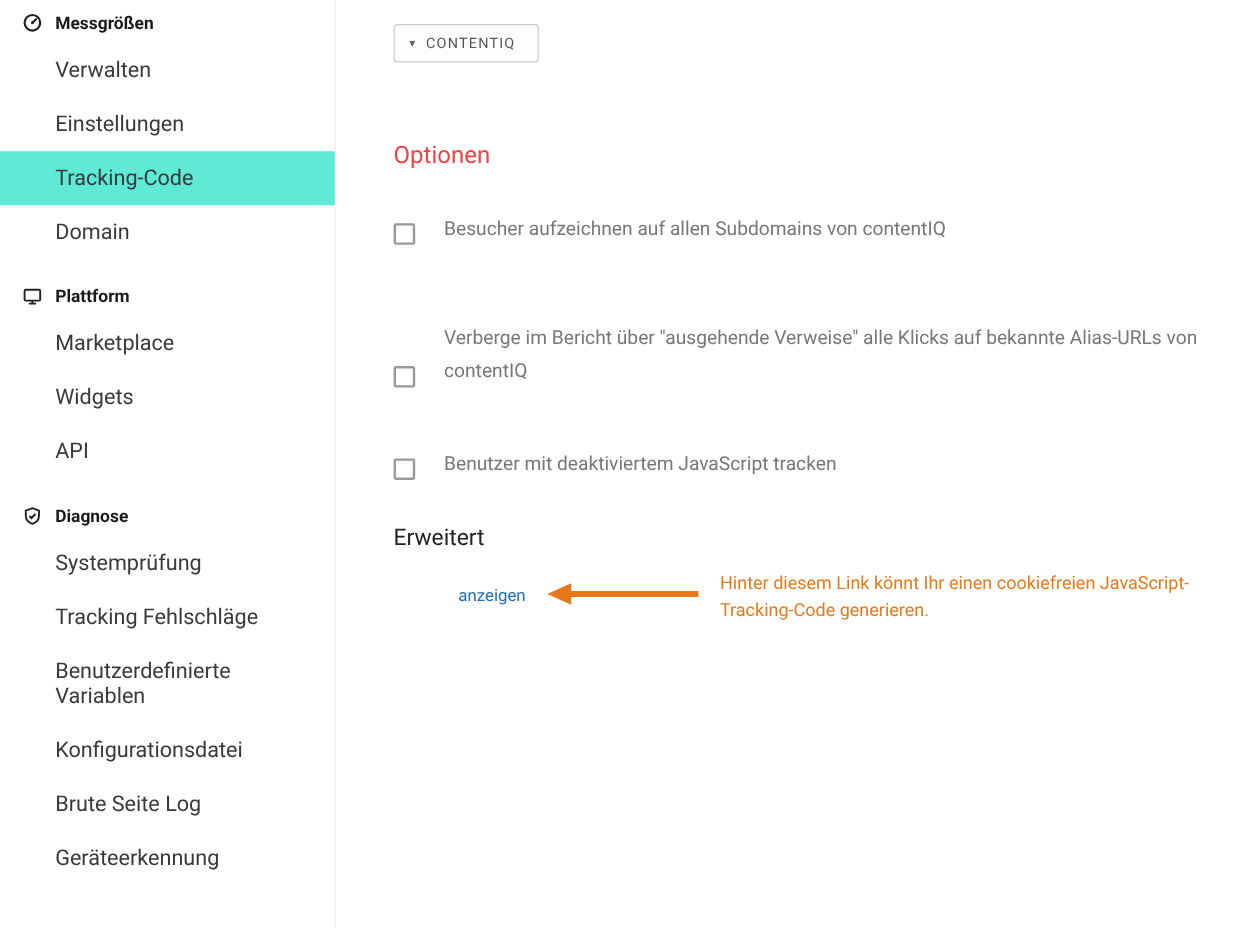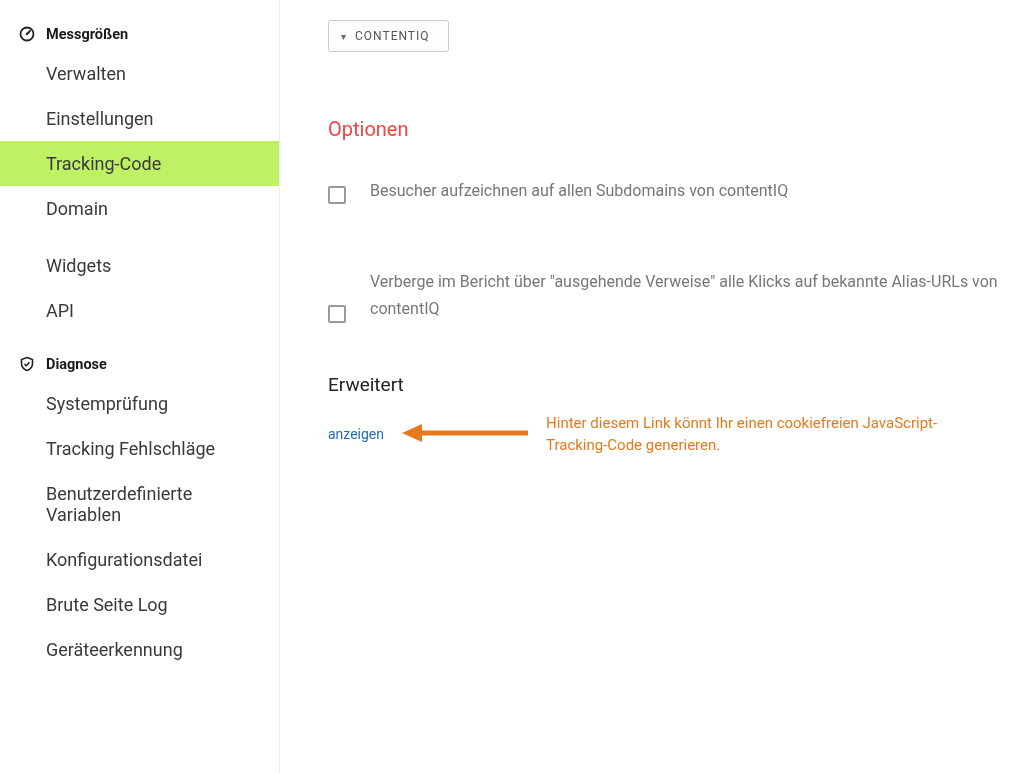--- a/index.html
+++ b/index.html
@@ -8,21 +8,20 @@
       font-size: 14px;
       color: #333;
       background: #fff;
       width: 1030px;
       height: 773px;
       overflow: hidden;
       display: flex;
     }
     .sidebar {
       width: 280px;
-      padding-top: 15px;
       border-right: 1px solid #eee;
       background: #fff;
     }
     .sidebar-section {
       margin-bottom: 12px;
     }
     .sidebar-section-header {
       display: flex;
       align-items: center;
       padding: 10px 18px 8px 18px;
@@ -38,21 +37,21 @@
       align-items: center;
       justify-content: center;
     }
     .sidebar-item {
       padding: 12px 18px 12px 46px;
       color: #3a3a3a;
       cursor: pointer;
       font-size: 18px;
     }
     .sidebar-item.active {
-      background: #bef264;
+      background: #5eead4;
     }
     .main {
       flex: 1;
       padding: 20px 30px 20px 48px;
       overflow: hidden;
     }
     .dropdown-btn {
       display: inline-flex;
       align-items: center;
       border: 1px solid #ccc;
@@ -106,20 +105,21 @@
     .advanced-title {
       font-size: 19px;
       font-weight: 400;
       color: #222;
       margin-bottom: 16px;
     }
     .advanced-row {
       display: flex;
       align-items: center;
       gap: 16px;
+      justify-content: flex-end;
     }
     .show-link {
       color: #1e6db8;
       font-size: 14px;
       cursor: pointer;
     }
     .arrow {
       color: #e8791a;
       flex-shrink: 0;
     }
@@ -146,20 +146,30 @@
       </span>
       <span>Messgrößen</span>
     </div>
     <div class="sidebar-item"><span>Verwalten</span></div>
     <div class="sidebar-item"><span>Einstellungen</span></div>
     <div class="sidebar-item active"><span>Tracking-Code</span></div>
     <div class="sidebar-item"><span>Domain</span></div>
   </div>
 
   <div class="sidebar-section">
+    <div class="sidebar-section-header">
+      <span class="icon">
+        <svg width="16" height="16" viewBox="0 0 16 16" fill="none" stroke="#222" stroke-width="1.6">
+          <rect x="1.5" y="2.5" width="13" height="9" rx="1"></rect>
+            <path d="M5 14h6M8 11.5V14"></path>
+        </svg>
+      </span>
+      <span>Plattform</span>
+    </div>
+    <div class="sidebar-item"><span>Marketplace</span></div>
     <div class="sidebar-item"><span>Widgets</span></div>
     <div class="sidebar-item"><span>API</span></div>
   </div>
 
   <div class="sidebar-section">
     <div class="sidebar-section-header">
       <span class="icon">
         <svg width="16" height="16" viewBox="0 0 16 16" fill="none" stroke="#222" stroke-width="1.6">
           <path d="M8 1.5 L13.5 3.5 V7.5 C13.5 11 11 13.5 8 14.5 C5 13.5 2.5 11 2.5 7.5 V3.5 Z"></path>
           <path d="M5.5 8 L7.2 9.7 L10.5 6.3"></path>
@@ -189,20 +199,24 @@
     <div class="checkbox"></div>
     <div class="option-label">Besucher aufzeichnen auf allen Subdomains von contentIQ</div>
   </div>
 
 
   <div class="option-row tight" style="margin-bottom:50px">
     <div class="checkbox"></div>
     <div class="option-label">Verberge im Bericht über "ausgehende Verweise" alle Klicks auf bekannte Alias-URLs von contentIQ</div>
   </div>
 
+  <div class="option-row tight" style="margin-bottom:36px">
+    <div class="checkbox"></div>
+    <div class="option-label">Benutzer mit deaktiviertem JavaScript tracken</div>
+  </div>
 
   <div class="advanced-section">
     <div class="advanced-title">Erweitert</div>
     <div class="advanced-row">
       <span class="show-link">anzeigen</span>
       <span class="arrow">
         <svg width="130" height="24" viewBox="0 0 130 24">
           <line x1="20" y1="12" x2="128" y2="12" stroke="#e8791a" stroke-width="5"></line>
           <polygon points="2,12 22,3 22,21" fill="#e8791a"></polygon>
         </svg>

